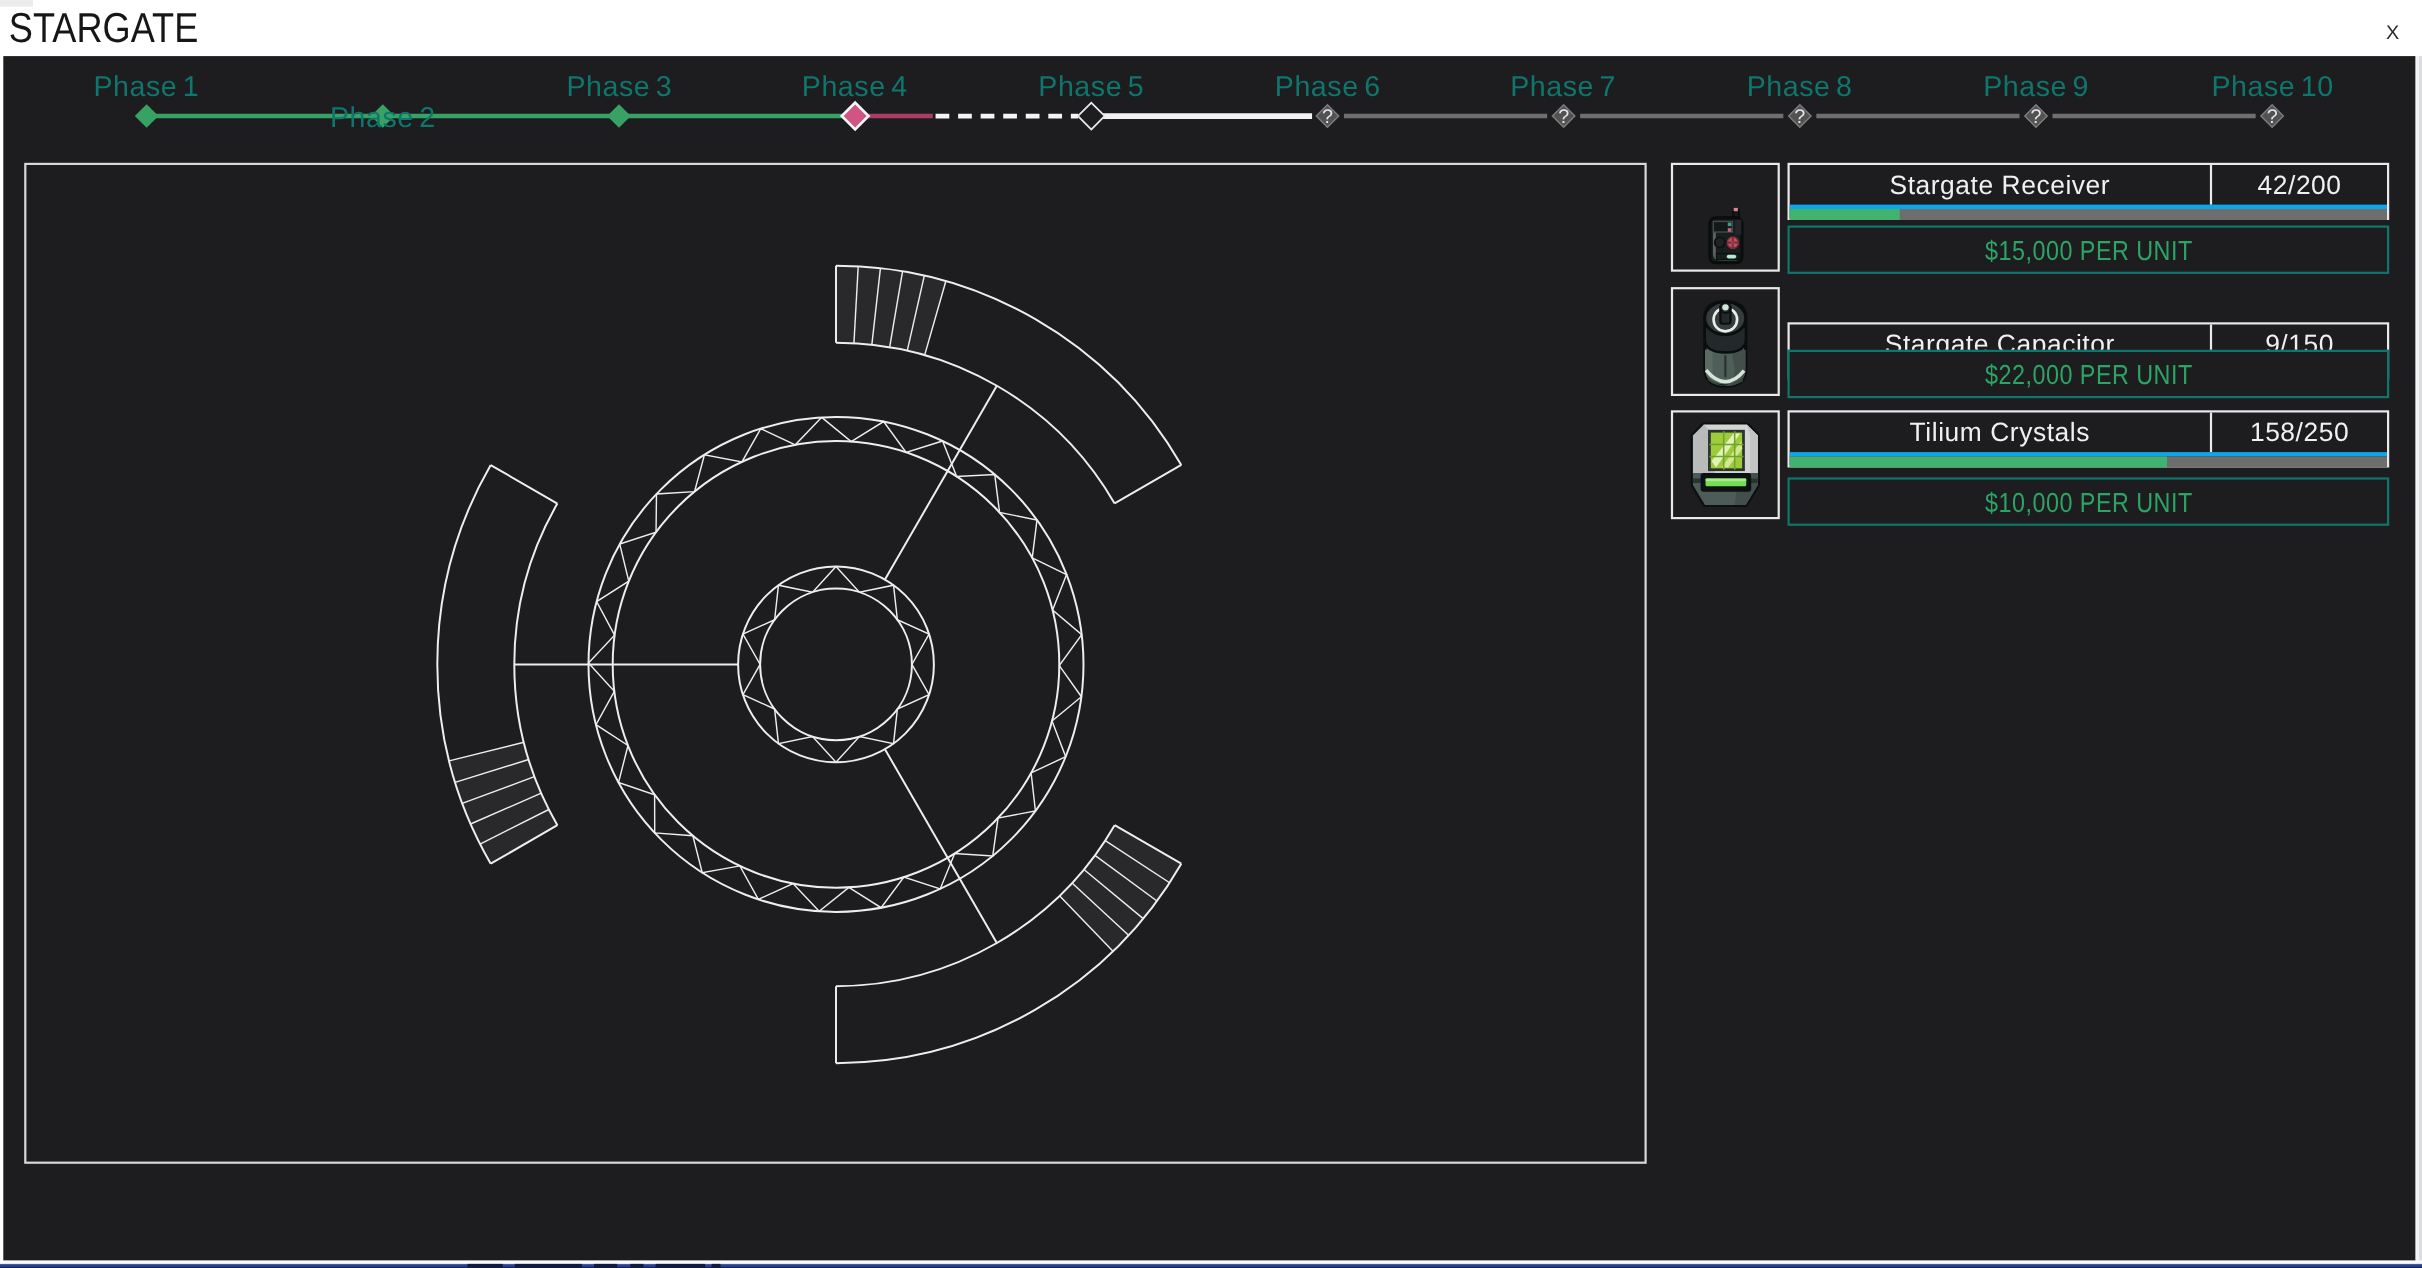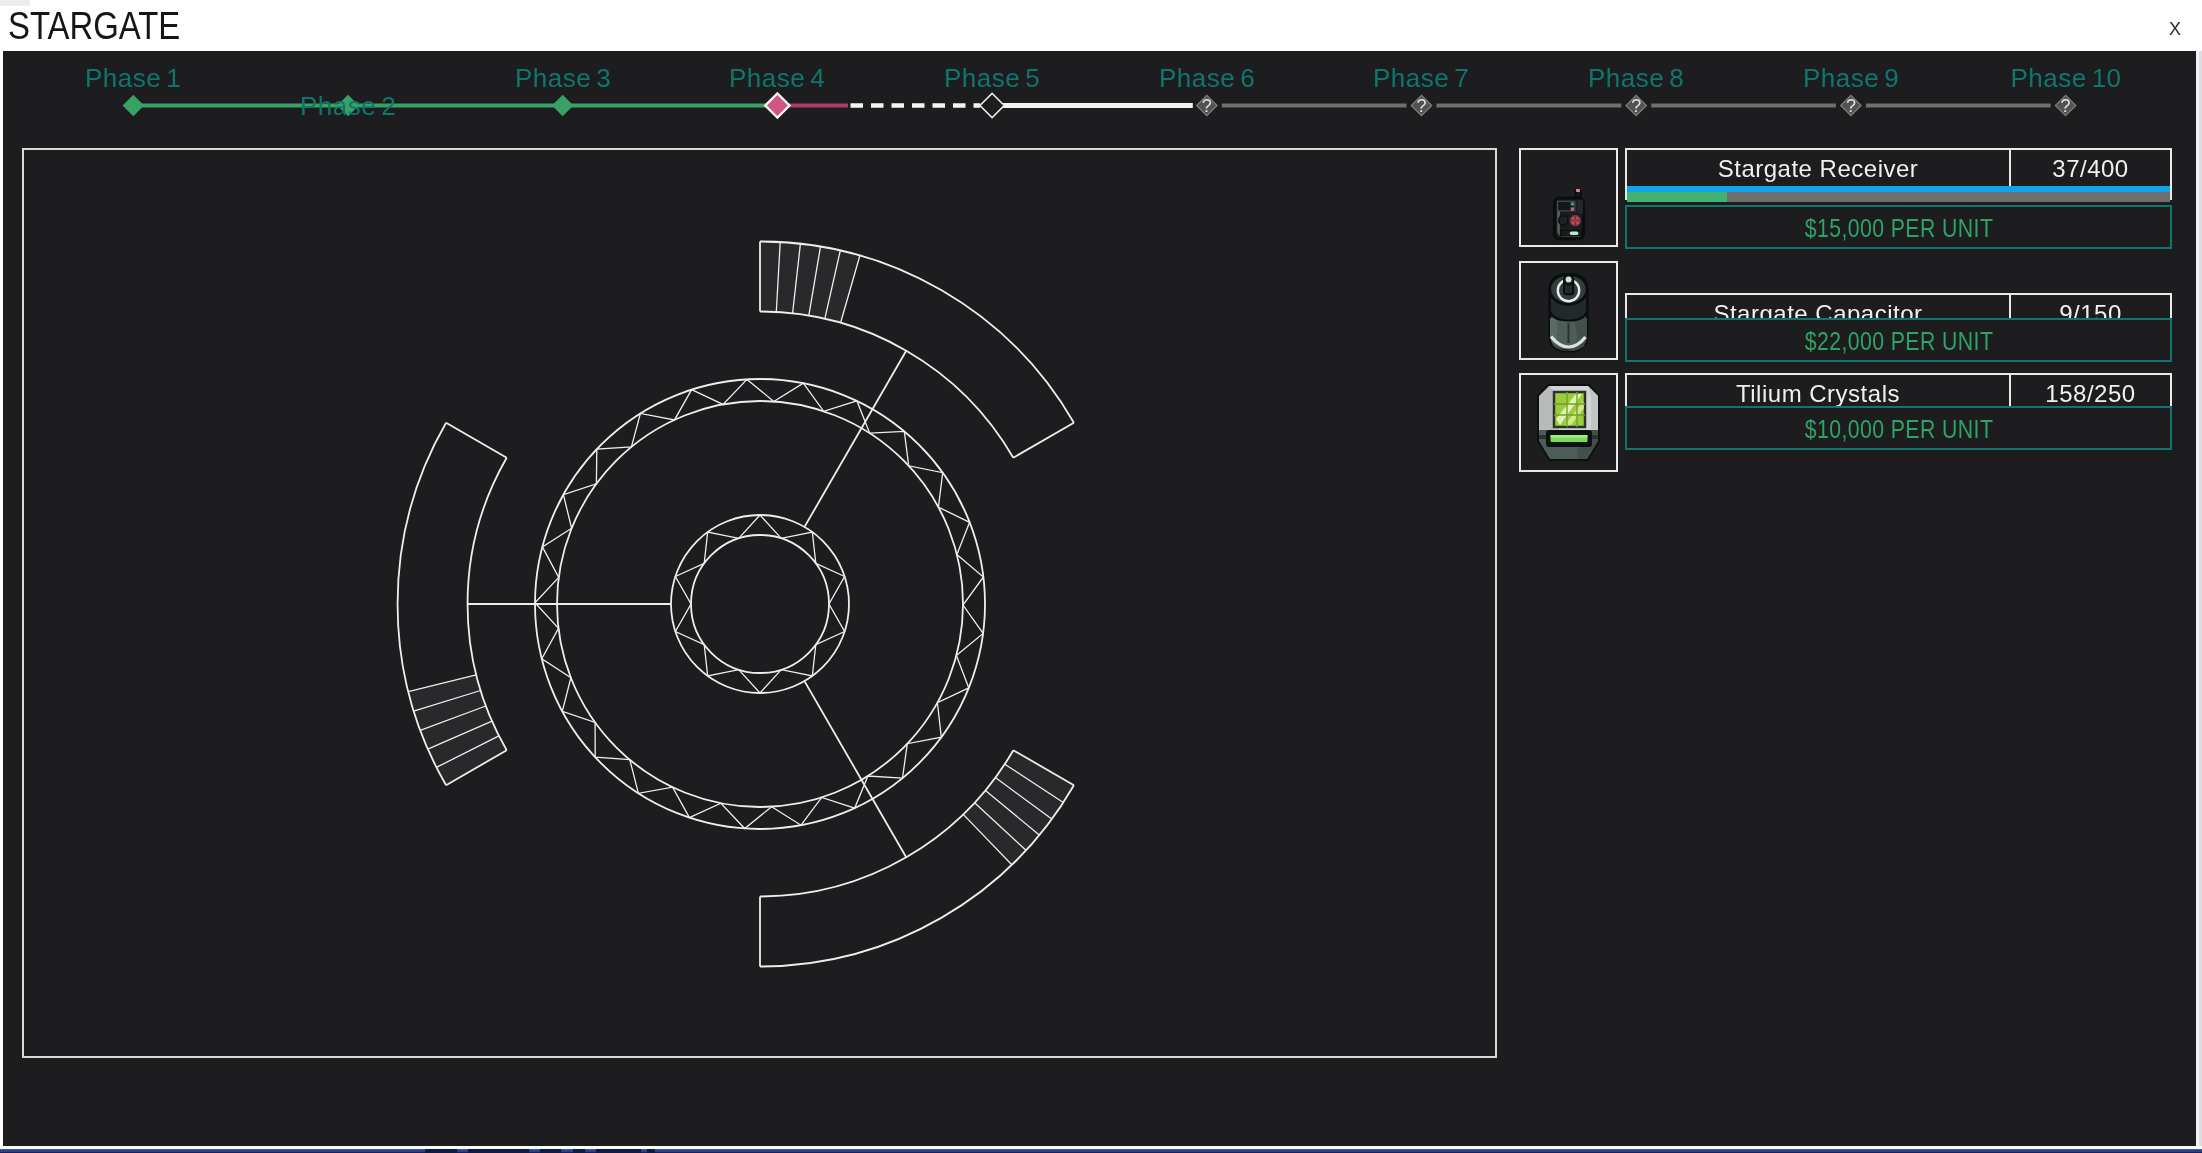--- a/index.html
+++ b/index.html
@@ -9,21 +9,21 @@
 #rightgray{position:absolute;left:2199px;top:51px;width:3px;height:1095px;background:#dcdde1;}
 #bottomwhite{position:absolute;left:0px;top:1146px;width:2202px;height:2.5px;background:#fafafa;}
 #bottomblue{position:absolute;left:0px;top:1148.5px;width:2202px;height:4.5px;background:linear-gradient(#3c5dac 0 35%,#2a3f88 35% 70%,#16215e 70% 100%);}
 .blob{position:absolute;top:1148.5px;height:4.5px;background:#111a40;}
 #phasesvg{position:absolute;left:0;top:55px;}
 .plabel{position:absolute;top:63px;width:220px;text-align:center;font-size:26px;color:#0f766e;letter-spacing:0.5px;}
 .pnum{padding-left:5px;}
 #frame{position:absolute;left:22px;top:148px;width:1471px;height:906px;border:2px solid #d9d9d9;background:#1d1d1f;}
 .iconbox{position:absolute;left:1519px;width:95px;height:95px;border:2px solid #e9e9e9;background:#1d1d1f;}
 .titlebox{position:absolute;left:1625px;width:543px;height:48px;border:2px solid #e9e9e9;background:#1d1d1f;}
-.titlerow{position:relative;height:36px;border-bottom:6px solid #0ea5e9;}
+.titlerow{position:relative;height:36px;border-bottom:4px solid #0ea5e9;}
 .namecell{position:absolute;left:0;top:0;width:382px;height:36px;border-right:2px solid #e9e9e9;text-align:center;line-height:37px;font-size:24px;color:#f0f0f0;letter-spacing:0.5px;}
 .countcell{position:absolute;left:384px;top:0;width:159px;height:36px;text-align:center;line-height:37px;font-size:24px;color:#f0f0f0;letter-spacing:0.5px;}
 .progress{position:relative;height:10px;background:#6e6e6e;}
 .pfill{position:absolute;left:0;top:0;height:10px;background:#42b271;}
 .pricebox{position:absolute;left:1625px;width:543px;height:40px;border:2px solid #0f766e;background:#1d1d1f;text-align:center;line-height:42px;font-size:25px;color:#2ca465;letter-spacing:0.5px;}
 .pricebox span{display:inline-block;transform:scaleX(0.85);}
 #topleftgray{position:absolute;left:0;top:0;width:30px;height:6px;background:#ececec;}
 </style></head>
 <body>
 <div id="topleftgray"></div>
@@ -130,21 +130,21 @@
 <circle cx="54.3" cy="70.6" r="5.1" fill="none" stroke="#7e2e3b" stroke-width="1.3"></circle>
 <path d="M49.3 70.6 H59.3 M54.3 65.6 V75.6" stroke="#7e2e3b" stroke-width="2"></path>
 <circle cx="54.3" cy="70.6" r="1.6" fill="#93404c"></circle>
 <rect x="39.5" y="80.6" width="20.3" height="5.2" fill="#1b2823" stroke="#0c100f" stroke-width="1.3"></rect>
 <rect x="40.3" y="81.4" width="7.5" height="3.8" fill="#152019"></rect>
 <rect x="48.8" y="81.5" width="8.5" height="3.4" rx="1.7" fill="#b9e8d4"></rect>
 </svg></div>
 <div class="titlebox" style="top:148px;">
   <div class="titlerow">
     <div class="namecell">Stargate Receiver</div>
-    <div class="countcell">37/400</div>
+    <div class="countcell">42/200</div>
   </div>
   <div class="progress">
       <div class="pfill" style="width:100px;"></div>
     </div>
 </div>
 <div class="pricebox" style="top:205px;"><span>$15,000 PER UNIT</span></div>
 
 <div class="iconbox" style="top:260.5px;"><svg width="95" height="95" viewBox="0 0 95 95">
 <path d="M29 26 Q29 11.5 47.5 11.5 Q66 11.5 66 26 L66 72 Q66 88 47.5 88 Q29 88 29 72 Z" fill="#4e5e58" stroke="#0b0e0e" stroke-width="3"></path>
 <path d="M53 55 L66 55 L66 72 Q66 88 47.5 88 L46.5 87.9 Q56 85 56 73 Z" fill="#434f4b"></path>
@@ -190,20 +190,20 @@
     </svg></div>
 <div class="titlebox" style="top:373px;">
   <div class="titlerow">
     <div class="namecell">Tilium Crystals</div>
     <div class="countcell">158/250</div>
   </div>
   <div class="progress">
       <div class="pfill" style="width:343px;"></div>
     </div>
 </div>
-<div class="pricebox" style="top:406px;"><span>$10,000 PER UNIT</span></div>
+<div class="pricebox" style="top:434px;"><span>$10,000 PER UNIT</span></div>
 <div id="bottomwhite"></div>
 <div id="bottomblue"></div>
 <div class="blob" style="left:425px;width:32px;"></div>
 <div class="blob" style="left:468px;width:61px;"></div>
 <div class="blob" style="left:540px;width:21px;"></div>
 <div class="blob" style="left:573px;width:12px;"></div>
 <div class="blob" style="left:596px;width:45px;"></div>
 <div class="blob" style="left:647px;width:8px;"></div>
 </body></html>

